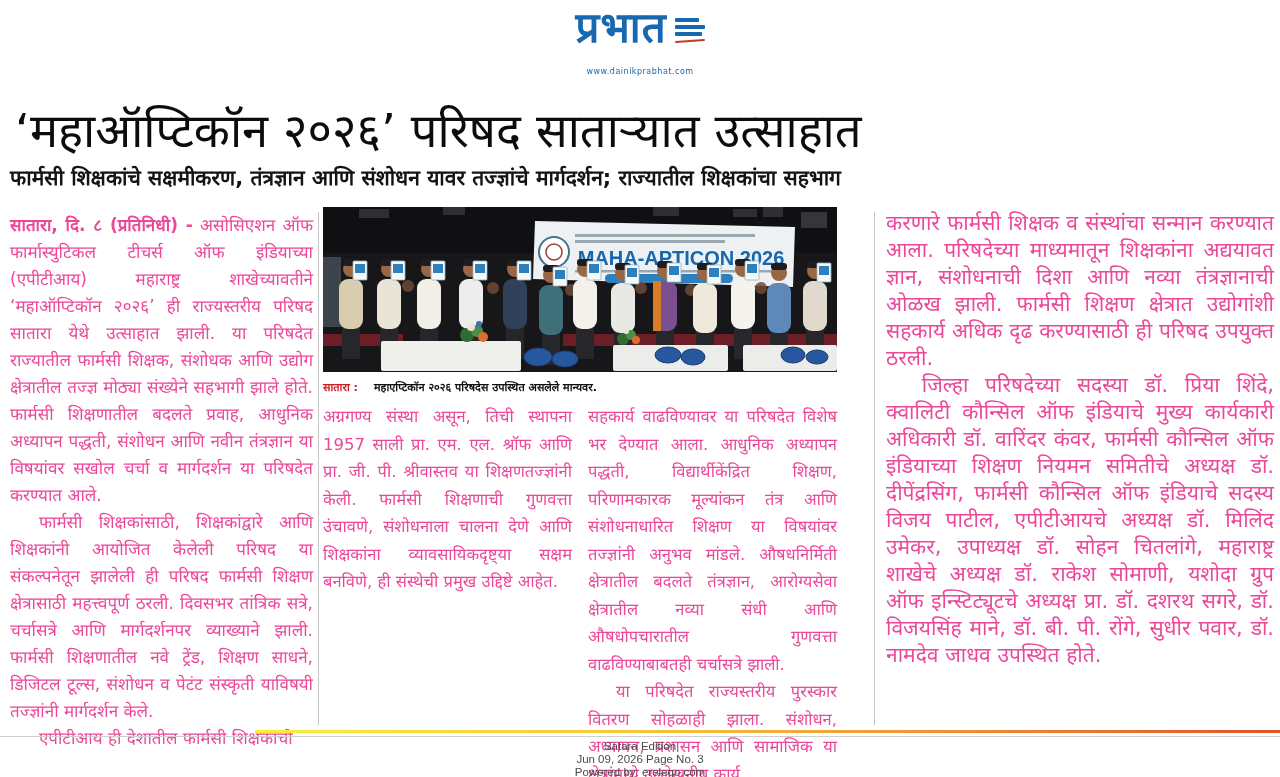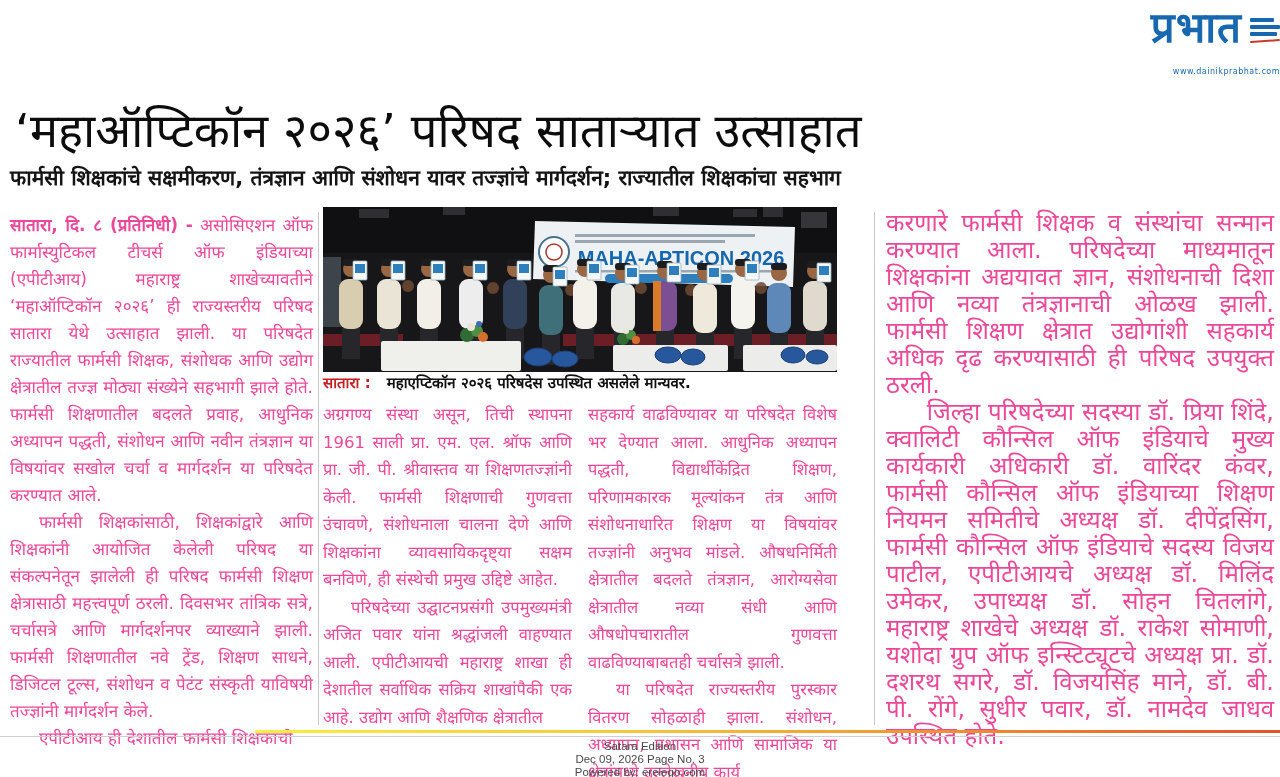--- a/index.html
+++ b/index.html
@@ -1,21 +1,21 @@
 <!DOCTYPE html>
 <html><head>
 <meta charset="utf-8">
 <style>
   html,body{margin:0;padding:0;}
   body{
     width:1280px;height:777px;background:#ffffff;position:relative;overflow:hidden;
     font-family:"DejaVu Sans", sans-serif;color:#111;
   }
   
-  .masthead{position:absolute;top:6px;left:0;width:100%;text-align:right;}
+  .masthead{position:absolute;top:6px;left:0;width:100%;text-align:center;}
   .logo-row{display:inline-flex;align-items:flex-end;gap:8px;}
   .logo-text{font-size:42px;line-height:44px;font-weight:800;color:#1768af;letter-spacing:1px;}
   .tagline{display:flex;flex-direction:column;gap:3px;padding-bottom:8px;}
   .tagline .bar{height:4px;background:#1768af;border-radius:1px;}
   .tagline .b1{width:24px}.tagline .b2{width:30px}.tagline .b3{width:27px}
   .tagline .swoosh{width:30px;height:2px;background:#c43b2e;border-radius:1px;transform:rotate(-4deg);margin-top:1px;}
   .site-url{font-size:8px;color:#1768af;margin-top:17px;letter-spacing:.5px;}
   
   .headline{
     position:absolute;top:100px;left:15px;width:1255px;
@@ -23,28 +23,28 @@
   }
   .subheadline{
     position:absolute;top:160px;left:10px;width:1262px;
     font-size:21px;line-height:36px;font-weight:700;color:#141414;white-space:nowrap;
   }
   
   .body-text{font-size:17px;line-height:27px;text-align:justify;color:#ec4899;}
   .body-text p{margin:0;}
   .body-text p.ind{text-indent:1.7em;}
   .col-left{position:absolute;top:212px;left:10px;width:303px;}
-  .col-right{position:absolute;top:210px;left:886px;width:388px;font-size:24px;line-height:27px;}
+  .col-right{position:absolute;top:210px;left:886px;width:388px;font-size:21px;line-height:27px;}
   .dateline{font-weight:800;}
   .vrule{position:absolute;top:212px;height:513px;width:1px;background:#c6c6c6;}
   .vr1{left:318px;} .vr2{left:874px;}
   
   .center-block{position:absolute;top:207px;left:323px;width:514px;}
   .photo{width:514px;height:165px;display:block;background:#17171a;}
-  .caption{font-size:15px;font-weight:700;color:#101010;}
+  .caption{margin-top:7px;font-size:11px;font-weight:700;color:#101010;}
   .caption .loc{color:#c81f25;margin-right:16px;}
   .center-cols{display:flex;gap:16px;margin-top:9px;}
   .center-cols .ccol{width:249px;font-size:16.5px;line-height:27.5px;}
   
   .footer-rule{position:absolute;top:730px;left:255px;right:0;height:3px;
     background:linear-gradient(90deg,#f9ee3e 0%,#f6c93d 35%,#ef8b31 70%,#e0532b 100%);}
   .footer-divider{position:absolute;top:736px;left:0;width:1280px;height:1px;background:#cfcfcf;}
   .footer-text{position:absolute;top:740px;left:0;width:100%;text-align:center;
     font-family:"Liberation Sans", sans-serif;font-size:11.5px;line-height:13px;color:#4a4a4a;}
 </style>
@@ -227,34 +227,33 @@
       </g>
     </g>
   </svg>
 
   <div class="caption">
     <span class="loc">सातारा :</span><span>महाएप्टिकॉन २०२६ परिषदेस उपस्थित असलेले मान्यवर.</span>
   </div>
 
   <div class="center-cols body-text">
     <div class="ccol">
-      <p>अग्रगण्य संस्था असून, तिची स्थापना 1961 साली प्रा. एम. एल. श्रॉफ आणि प्रा. जी. पी. श्रीवास्तव या शिक्षणतज्ज्ञांनी केली. फार्मसी शिक्षणाची गुणवत्ता उंचावणे, संशोधनाला चालना देणे आणि शिक्षकांना व्यावसायिकदृष्ट्या सक्षम बनविणे, ही संस्थेची प्रमुख उद्दिष्टे आहेत.</p>
-      <p class="ind">परिषदेच्या उद्घाटनप्रसंगी उपमुख्यमंत्री अजित पवार यांना श्रद्धांजली वाहण्यात आली. एपीटीआयची महाराष्ट्र शाखा ही देशातील सर्वाधिक सक्रिय शाखांपैकी एक आहे. उद्योग आणि शैक्षणिक क्षेत्रातील</p>
+      <p>अग्रगण्य संस्था असून, तिची स्थापना 1957 साली प्रा. एम. एल. श्रॉफ आणि प्रा. जी. पी. श्रीवास्तव या शिक्षणतज्ज्ञांनी केली. फार्मसी शिक्षणाची गुणवत्ता उंचावणे, संशोधनाला चालना देणे आणि शिक्षकांना व्यावसायिकदृष्ट्या सक्षम बनविणे, ही संस्थेची प्रमुख उद्दिष्टे आहेत.</p>
     </div>
     <div class="ccol">
       <p>सहकार्य वाढविण्यावर या परिषदेत विशेष भर देण्यात आला. आधुनिक अध्यापन पद्धती, विद्यार्थीकेंद्रित शिक्षण, परिणामकारक मूल्यांकन तंत्र आणि संशोधनाधारित शिक्षण या विषयांवर तज्ज्ञांनी अनुभव मांडले. औषधनिर्मिती क्षेत्रातील बदलते तंत्रज्ञान, आरोग्यसेवा क्षेत्रातील नव्या संधी आणि औषधोपचारातील गुणवत्ता वाढविण्याबाबतही चर्चासत्रे झाली.</p>
       <p class="ind">या परिषदेत राज्यस्तरीय पुरस्कार वितरण सोहळाही झाला. संशोधन, अध्यापन, प्रशासन आणि सामाजिक या क्षेत्रांमध्ये उल्लेखनीय कार्य</p>
     </div>
   </div>
 </div>
 
 <div class="col-right body-text">
   <p>करणारे फार्मसी शिक्षक व संस्थांचा सन्मान करण्यात आला. परिषदेच्या माध्यमातून शिक्षकांना अद्ययावत ज्ञान, संशोधनाची दिशा आणि नव्या तंत्रज्ञानाची ओळख झाली. फार्मसी शिक्षण क्षेत्रात उद्योगांशी सहकार्य अधिक दृढ करण्यासाठी ही परिषद उपयुक्त ठरली.</p>
   <p class="ind">जिल्हा परिषदेच्या सदस्या डॉ. प्रिया शिंदे, क्वालिटी कौन्सिल ऑफ इंडियाचे मुख्य कार्यकारी अधिकारी डॉ. वारिंदर कंवर, फार्मसी कौन्सिल ऑफ इंडियाच्या शिक्षण नियमन समितीचे अध्यक्ष डॉ. दीपेंद्रसिंग, फार्मसी कौन्सिल ऑफ इंडियाचे सदस्य विजय पाटील, एपीटीआयचे अध्यक्ष डॉ. मिलिंद उमेकर, उपाध्यक्ष डॉ. सोहन चितलांगे, महाराष्ट्र शाखेचे अध्यक्ष डॉ. राकेश सोमाणी, यशोदा ग्रुप ऑफ इन्स्टिट्यूटचे अध्यक्ष प्रा. डॉ. दशरथ सगरे, डॉ. विजयसिंह माने, डॉ. बी. पी. रोंगे, सुधीर पवार, डॉ. नामदेव जाधव उपस्थित होते.</p>
 </div>
 
 <div class="footer-rule"></div>
 <div class="footer-divider"></div>
 <div class="footer-text">
   <div>Satara Edition</div>
-  <div>Dec 09, 2026 Page No. 3</div>
+  <div>Jun 09, 2026 Page No. 3</div>
   <div>Powered by: erelego.com</div>
 </div>
 
 </body></html>

